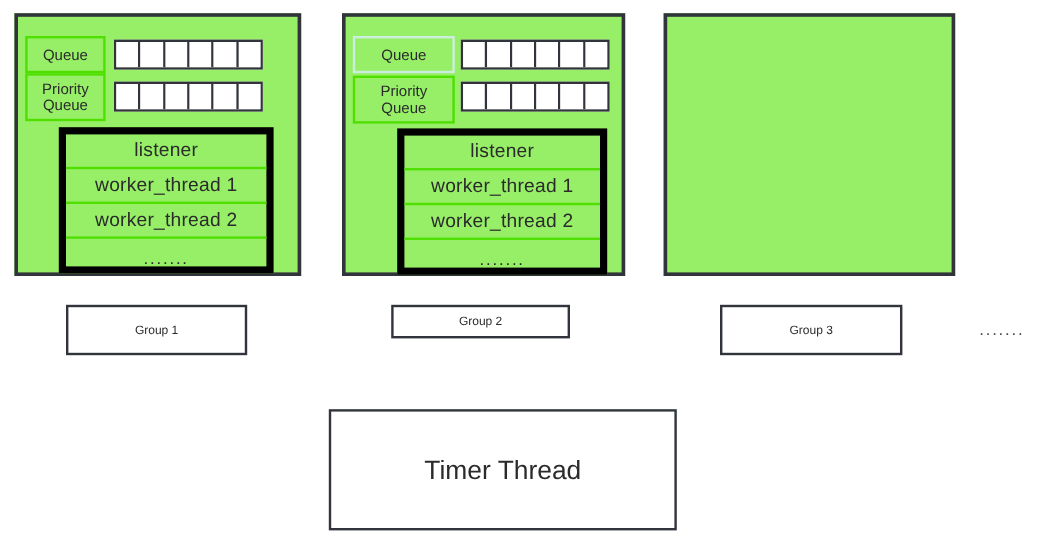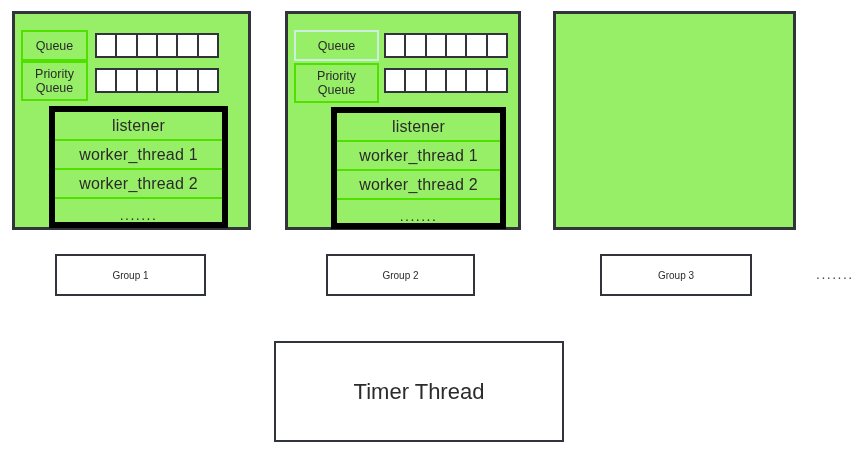--- a/index.html
+++ b/index.html
@@ -94,21 +94,21 @@
     box-sizing: border-box;
     background: #ffffff;
     border: 2px solid #31353b;
     display: flex;
     align-items: center;
     justify-content: center;
     font-size: 10px;
     color: #2b2b2b;
   }
   #group-label-1 { left: 55px;  top: 254px; width: 151px; height: 42px; }
-  #group-label-2 { left: 326px; top: 254px; width: 149px; height: 42px; }
+  #group-label-2 { left: 326px; top: 254px; width: 149px; height: 28px; }
   #group-label-3 { left: 600px; top: 254px; width: 152px; height: 42px; }
 
   #timer-thread-box {
     left: 274px; top: 341px; width: 290px; height: 101px;
     font-size: 22px;
   }
 
   .ellipsis-text {
     position: absolute;
     font-size: 14px;

